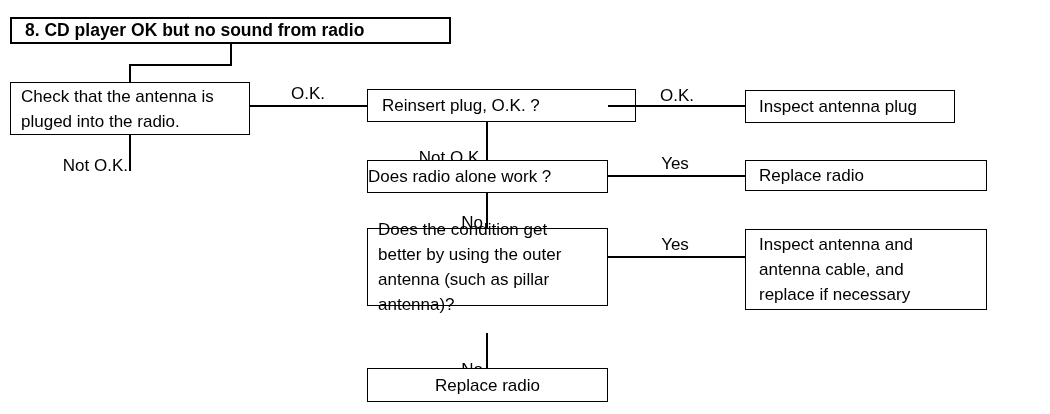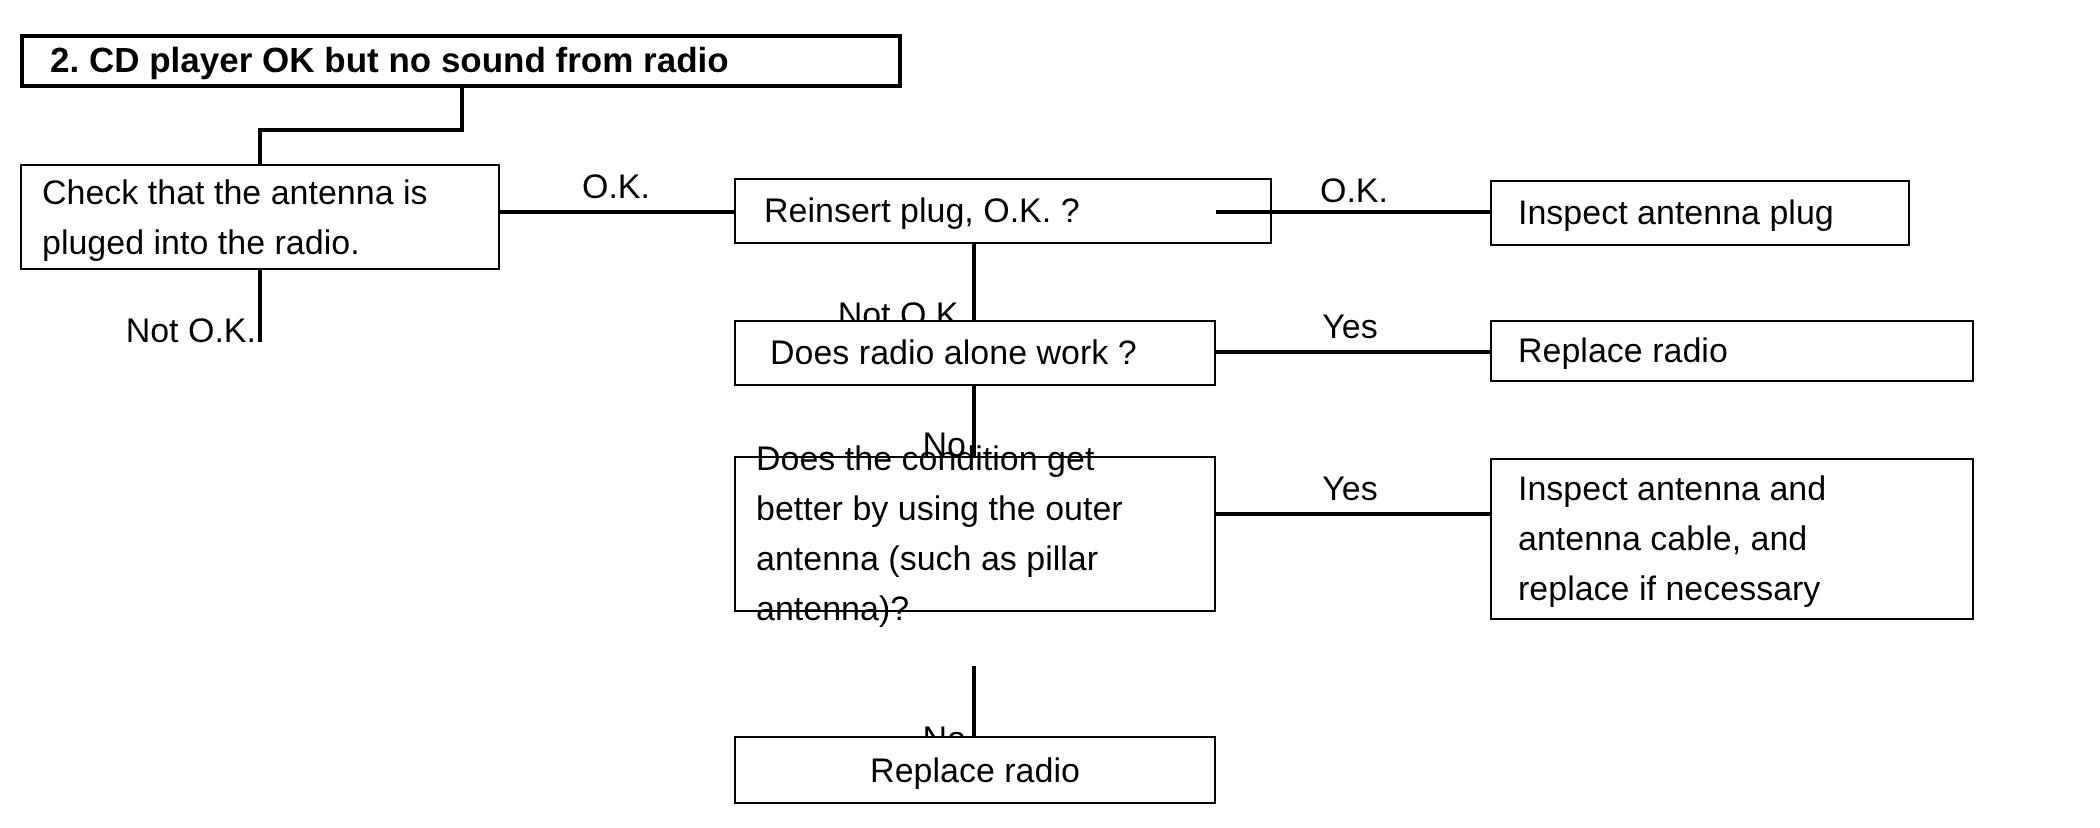--- a/index.html
+++ b/index.html
@@ -53,21 +53,21 @@
     white-space: nowrap;
   }
   .edge-label.center { text-align: center; }
   .edge-label.right  { text-align: right; margin-top: 14px; }
 </style>
 </head>
 <body>
 
 <div class="canvas">
 
-  <div class="box title-box" style="left:10px; top:17px; width:441px; height:27px;">2. CD player OK but no sound from radio</div>
+  <div class="box title-box" style="left:10px; top:17px; width:441px; height:27px;">8. CD player OK but no sound from radio</div>
 
   <div class="vline" style="left:230px; top:43px; height:23px;"></div>
   <div class="hline" style="left:129px; top:64px; width:103px;"></div>
   <div class="vline" style="left:129px; top:64px; height:19px;"></div>
 
   <div class="box" style="left:10px; top:82px; width:240px; height:53px; padding:0 10px;">Check that the antenna is
 pluged into the radio.</div>
 
   <div class="hline" style="left:250px; top:105px; width:117px;"></div>
   <div class="edge-label center" style="left:283px; top:84px; width:50px;">O.K.</div>
@@ -79,21 +79,21 @@
   <div class="box" style="left:367px; top:89px; width:269px; height:33px; padding:0 14px;">Reinsert plug, O.K. ?</div>
 
   <div class="hline" style="left:608px; top:105px; width:137px;"></div>
   <div class="edge-label center" style="left:652px; top:86px; width:50px;">O.K.</div>
 
   <div class="box" style="left:745px; top:90px; width:210px; height:33px; padding:0 13px;">Inspect antenna plug</div>
 
   <div class="vline" style="left:486px; top:122px; height:38px;"></div>
   <div class="edge-label right" style="left:398px; top:134px; width:86px;">Not O.K.</div>
 
-  <div class="box" style="left:367px; top:160px; width:241px; height:33px; padding:0 17px;">Does radio alone work ?</div>
+  <div class="box" style="left:367px; top:160px; width:241px; height:33px; padding:0 0;">Does radio alone work ?</div>
 
   <div class="hline" style="left:608px; top:175px; width:137px;"></div>
   <div class="edge-label center" style="left:650px; top:154px; width:50px;">Yes</div>
 
   <div class="box" style="left:745px; top:160px; width:242px; height:31px; padding:0 13px;">Replace radio</div>
 
   <div class="vline" style="left:486px; top:193px; height:35px;"></div>
   <div class="edge-label right" style="left:433px; top:199px; width:50px;">No</div>
 
   <div class="box" style="left:367px; top:228px; width:241px; height:78px; padding:0 10px;">Does the condition get

